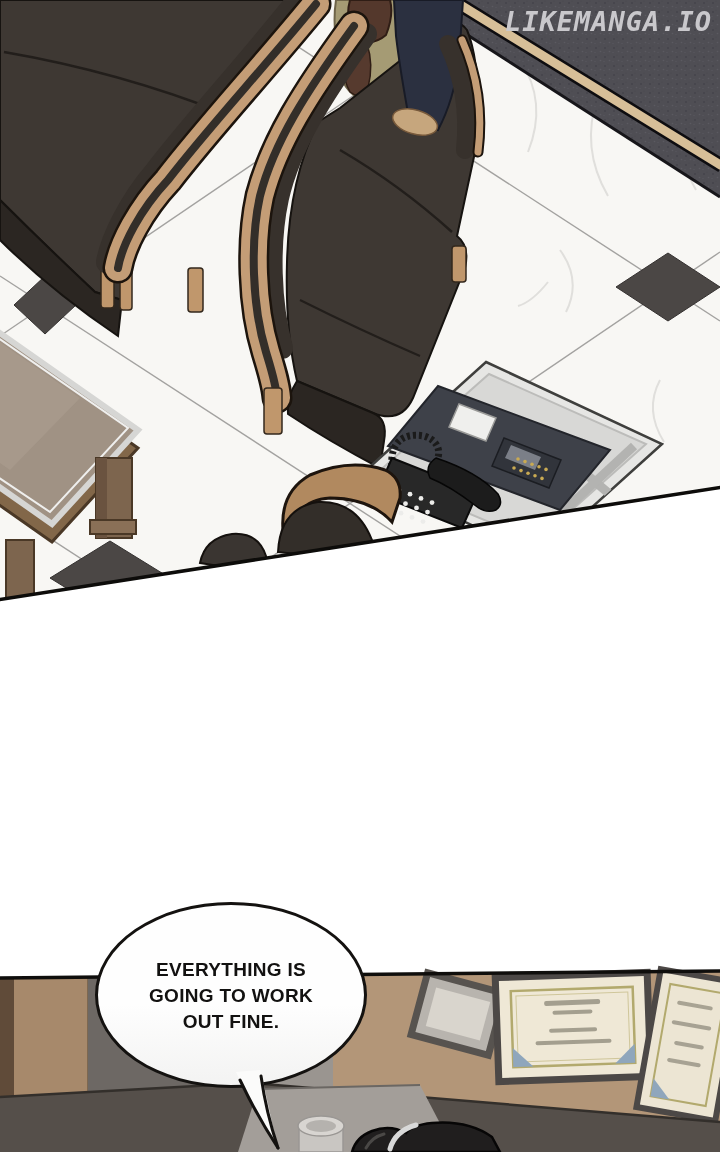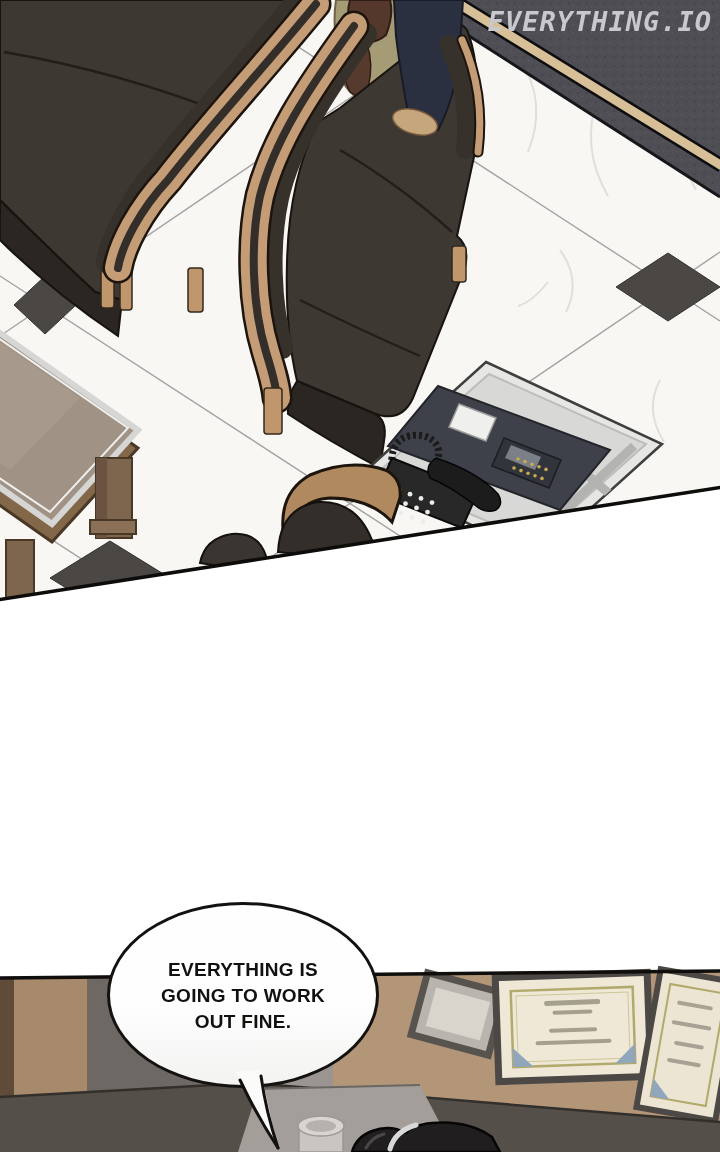--- a/index.html
+++ b/index.html
@@ -10,21 +10,21 @@
   .page svg{position:absolute;display:block;}
   .top-svg{left:0;top:0;}
   .bottom-svg{left:0;top:965px;z-index:2;}
   .watermark{
     position:absolute;left:440px;top:6px;width:272px;z-index:5;
     text-align:right;font-family:"DejaVu Sans Mono",monospace;
     font-style:italic;font-weight:bold;font-size:27px;letter-spacing:1px;
     color:#c9c8cc;user-select:none;
   }
   .bubble{
-    position:absolute;left:107px;top:902px;width:266px;height:180px;z-index:30;
+    position:absolute;left:95px;top:902px;width:266px;height:180px;z-index:30;
     background:linear-gradient(180deg,#fefefe 55%,#f3f3f2 100%);
     border:3.2px solid #141210;border-radius:50%;
     display:flex;align-items:center;justify-content:center;
   }
   .bubble-text{
     white-space:pre-line;text-align:center;color:#121110;
     font-weight:bold;font-size:19px;line-height:1.38;letter-spacing:.3px;
     padding-top:2px;
   }
   .tail-svg{left:228px;top:1058px;z-index:31;}
@@ -215,21 +215,21 @@
       <g>
         <path d="M283,530 Q280,492 310,475 Q350,458 385,470 Q402,478 400,498 L392,522 Q370,498 330,498 Q298,500 292,530 Z" fill="#b1895f" stroke="#1d140d" stroke-width="3"></path>
         <path d="M278,552 Q280,508 318,502 Q356,500 372,540 L370,566 Q320,556 278,552 Z" fill="#332e29" stroke="#14100d" stroke-width="2"></path>
         <path d="M200,563 Q205,538 232,534 Q258,532 266,556 L268,570 Q230,568 200,563 Z" fill="#3a3531" stroke="#15110e" stroke-width="2"></path>
       </g>
     </g>
 
     <path d="M-3,600 L723,487" stroke="#0d0c0a" stroke-width="3.6" fill="none"></path>
   </svg>
 
-  <div class="watermark">EVERYTHING.IO</div>
+  <div class="watermark">LIKEMANGA.IO</div>
 
   <svg class="bottom-svg" width="720" height="187" viewBox="0 0 720 187">
 
     <polygon points="0,13 720,6 720,187 0,187" fill="#b39678"></polygon>
     <rect x="0" y="12" width="14" height="175" fill="#604b39"></rect>
     <rect x="14" y="12" width="74" height="175" fill="#a7896b"></rect>
     <line x1="88" y1="12" x2="88" y2="140" stroke="#7e6850" stroke-width="2"></line>
 
     <rect x="88" y="12" width="144" height="124" fill="#6d6864"></rect>
     <rect x="232" y="12" width="101" height="110" fill="#9a9590"></rect>

